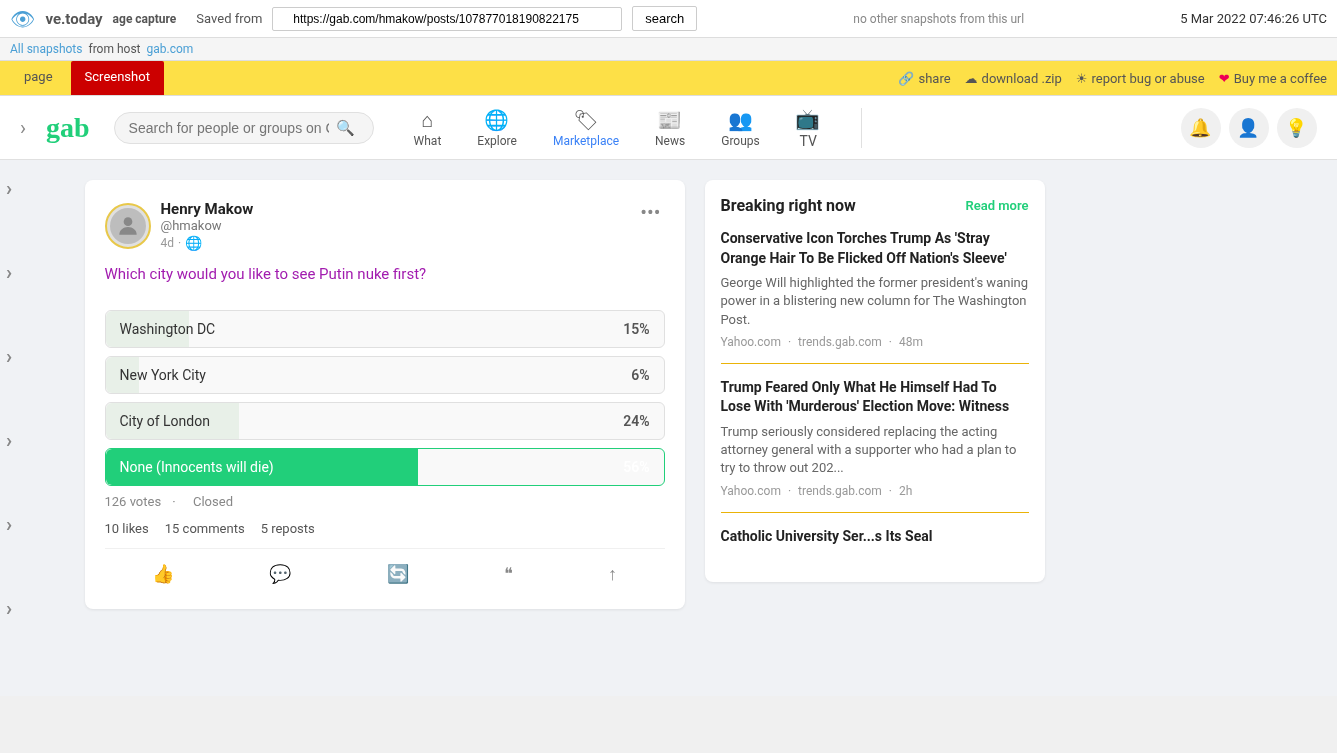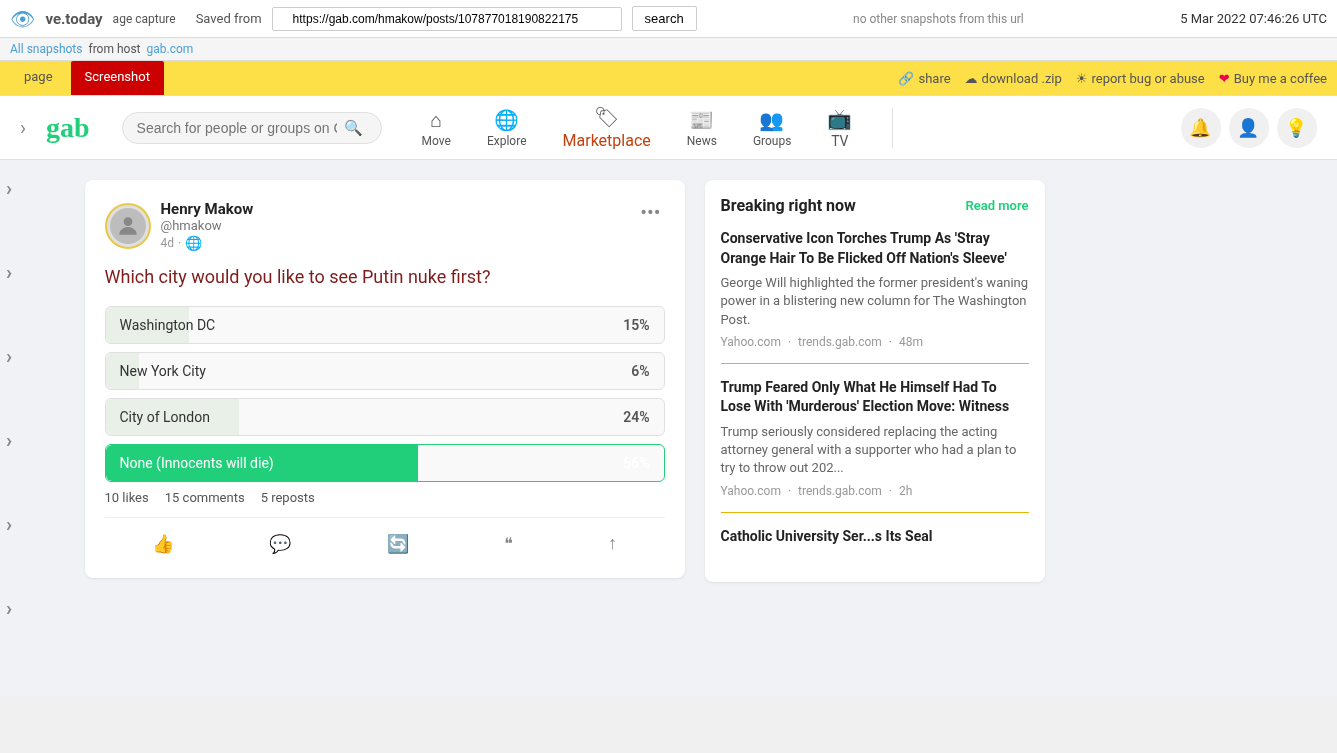--- a/index.html
+++ b/index.html
@@ -95,21 +95,21 @@
       padding: 0 20px;
       display: flex;
       align-items: center;
       height: 64px;
       gap: 16px;
     }
     .gab-logo {
       font-size: 28px;
       font-weight: bold;
       color: #21cf7a;
-      margin-right: 16px;
+      margin-right: 8px;
       font-family: serif;
     }
     .gab-search-box {
       display: flex;
       align-items: center;
       background: #f5f5f5;
       border: 1px solid #e0e0e0;
       border-radius: 24px;
       padding: 6px 14px;
       width: 260px;
@@ -241,23 +241,23 @@
     .globe-icon { font-size: 14px; color: #555; }
     .post-more-btn {
       color: #888;
       font-size: 20px;
       cursor: pointer;
       padding: 0 4px;
     }
 
     
     .post-text {
-      font-size: 18px;
-      color: #7f1d1d;
-      margin-bottom: 16px;
+      font-size: 15px;
+      color: #a21caf;
+      margin-bottom: 24px;
       line-height: 1.5;
     }
     .poll-option {
       position: relative;
       border: 1px solid #e0e0e0;
       border-radius: 6px;
       padding: 10px 14px;
       margin-bottom: 8px;
       display: flex;
       align-items: center;
@@ -388,21 +388,21 @@
       font-weight: bold;
       cursor: pointer;
     }
   </style>
 </head>
 <body>
 
 <div class="archive-bar">
   <span style="color:#4a9fd5;font-size:20px;">👁</span>
   <span style="font-weight:bold;color:#555;font-size:15px;">ve.today</span>
-  <span style="color:#555;font-size:12px;">age capture</span>
+  <span style="color:#555;font-size:12px;font-weight:bold;">age capture</span>
   <span style="margin-left:10px;color:#555;">Saved from</span>
   <input class="url-input" type="text" readonly="" style="border: 1px solid rgb(204, 204, 204); padding: 4px 20px; font-size: 12px; width: 350px; border-radius: 2px;" value="https://gab.com/hmakow/posts/107877018190822175">
   <button class="search-btn">search</button>
   <span style="color:#888;font-size:12px;flex:1;text-align:center;">no other snapshots from this url</span>
   <span style="color:#333;font-size:13px;white-space:nowrap;">5 Mar 2022 07:46:26 UTC</span>
 </div>
 
 <div class="snapshot-bar">
   <span style="color:#4a9fd5;cursor:pointer;">All snapshots</span>
   <span>from host</span>
@@ -441,29 +441,29 @@
     <div class="gab-logo">gab</div>
 
     <div class="gab-search-box">
       <input type="text" style="border: none; background: transparent; outline: none; font-size: 14px; color: rgb(85, 85, 85); width: 200px;" placeholder="Search for people or groups on Gab">
       <span style="color:#888;font-size:15px;">🔍</span>
     </div>
 
     <div class="gab-nav-items">
       <div class="gab-nav-item">
         <span class="nav-icon">⌂</span>
-        <span style="font-size:12px;color:#555;">Move</span>
+        <span style="font-size:12px;color:#555;">What</span>
       </div>
       <div class="gab-nav-item">
         <span class="nav-icon">🌐</span>
         <span style="font-size:12px;color:#555;">Explore</span>
       </div>
       <div class="gab-nav-item">
         <span class="nav-icon">🏷</span>
-        <span style="font-size:16px;color:#c2410c;">Marketplace</span>
+        <span style="font-size:12px;color:#3b82f6;">Marketplace</span>
       </div>
       <div class="gab-nav-item">
         <span class="nav-icon">📰</span>
         <span style="font-size:12px;color:#555;">News</span>
       </div>
       <div class="gab-nav-item">
         <span class="nav-icon">👥</span>
         <span style="font-size:12px;color:#555;">Groups</span>
       </div>
       <div class="gab-nav-item">
@@ -542,20 +542,25 @@
               <span class="poll-pct">24%</span>
             </div>
 
             <div class="poll-option winner">
               <div class="poll-fill" style="width:56%;background:#21cf7a;"></div>
               <span class="poll-label">None (Innocents will die)</span>
               <span class="poll-pct" style="color:#fff;">56%</span>
             </div>
           </div>
 
+          <div class="poll-footer">
+            <span>126 votes</span>
+            <span>·</span>
+            <span style="margin-left:6px;">Closed</span>
+          </div>
 
           <div class="post-stats">
             <span>10 likes</span>
             <span>15 comments</span>
             <span>5 reposts</span>
           </div>
 
           <div class="post-actions">
             <div class="post-action-btn">
               <span>👍</span>

